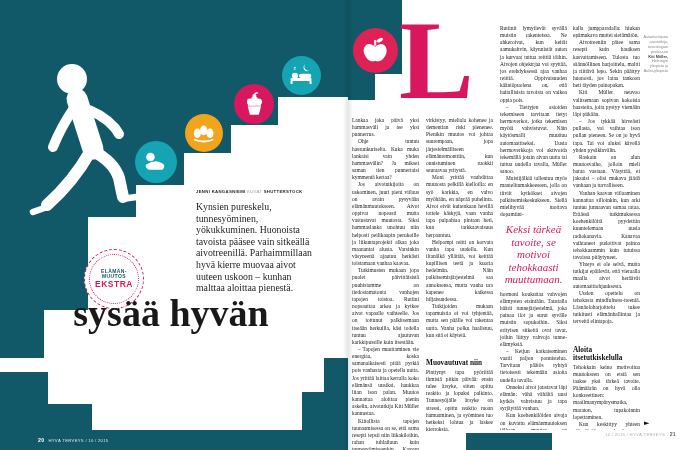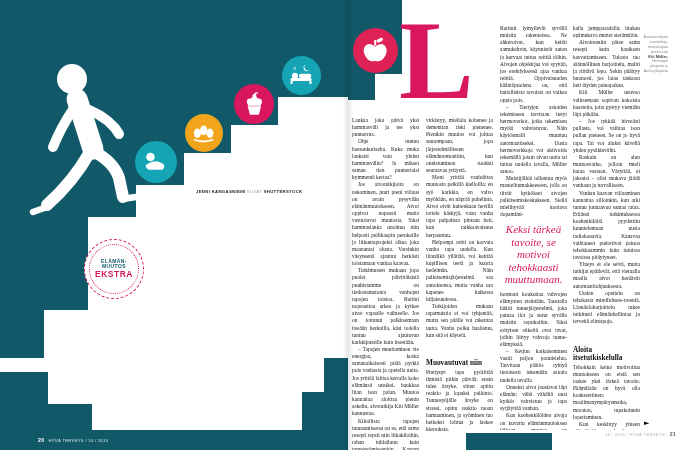--- a/index.html
+++ b/index.html
@@ -1,20 +1,20 @@
 <!DOCTYPE html>
 <html style="--teal-dark: #115968; --teal-bright: #15a4b4; --pink: #d8175f; --orange: #f2a41c; --apple-red: #de2255; --text: #1c1c1c;"><head>
 <meta charset="utf-8">
 <style>
   html,body{margin:0;padding:0;background:#fff;}
   .spread{position:relative;width:696px;height:450px;background:#fff;overflow:hidden;
           font-family:"Liberation Serif",serif;color:#1c1c1c;}
   svg.deco{position:absolute;left:0;top:0;z-index:1;}
   
-  .badge{position:absolute;left:84px;top:239px;width:58px;height:58px;border:1.6px dashed var(--pink,#d8175f);
+  .badge{position:absolute;left:84px;top:249px;width:58px;height:58px;border:1.6px dashed var(--pink,#d8175f);
          border-radius:50%;z-index:4;display:flex;align-items:center;justify-content:center;background:#fff;}
   .badge-inner{width:48px;height:48px;border:1px dotted var(--pink,#d8175f);border-radius:50%;
          display:flex;flex-direction:column;align-items:center;justify-content:center;text-align:center;
          font-family:"Liberation Sans",sans-serif;line-height:1.05;}
   .badge-line{font-size:5px;font-weight:bold;letter-spacing:.4px;color:var(--teal-dark,#115968);}
   .badge-extra{font-size:8.5px;font-weight:bold;letter-spacing:.5px;color:var(--pink,#d8175f);margin-top:1px;}
   .byline{position:absolute;left:196px;top:189px;width:130px;z-index:4;white-space:nowrap;
           font-family:"Liberation Sans",sans-serif;font-size:4.3px;letter-spacing:.3px;color:#2b2b2b;}
   .byline b{font-weight:bold;} .byline .lt{color:#9a9a9a;font-weight:normal;}
   .standfirst{position:absolute;left:196px;top:201px;width:118px;z-index:4;
@@ -127,22 +127,24 @@
     <div class="badge-inner">
       <span class="badge-line">ELÄMÄN-</span>
       <span class="badge-line">MUUTOS</span>
       <span class="badge-extra">EKSTRA</span>
     </div>
   </div>
 
   <div class="byline">
     <b>JENNI KANGASNIEMI</b><span class="lt"> KUVAT </span><b>SHUTTERSTOCK</b>
   </div>
+  <div class="standfirst">Kynsien pureskelu, tunnesyöminen, yökukkuminen. Huonoista tavoista pääsee vain sitkeällä aivotreenillä. Parhaimmillaan hyvä kierre muovaa aivot uuteen uskoon – kunhan malttaa aloittaa pienestä.</div>
 
   <div class="headline">
+    <div class="l2">sysää hyvän</div>
   </div>
 
   <div class="footer-left">
     <b>20</b>
     <span>HYVÄ TERVEYS / 10 / 2015</span>
   </div>
 
   <div class="fold"></div>
 
   <div class="dropcap">L</div>

